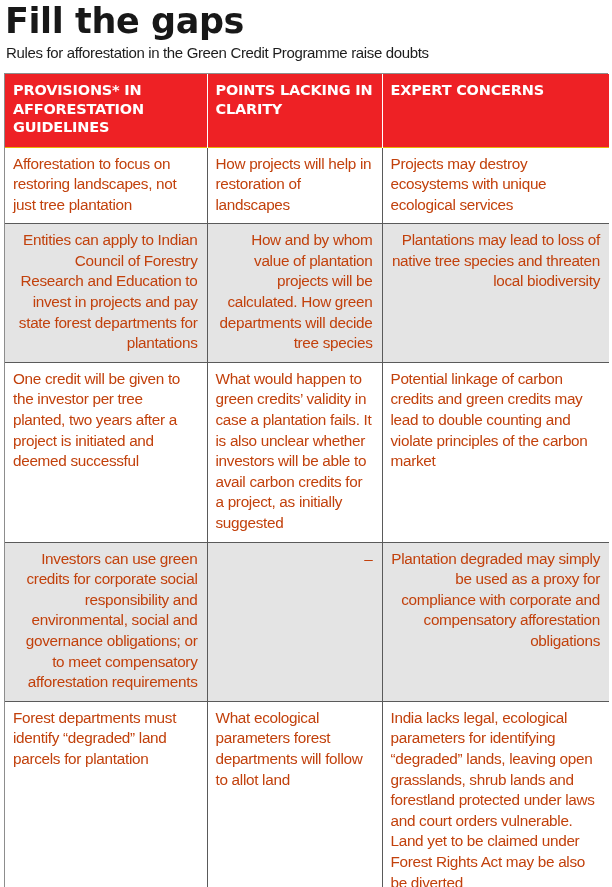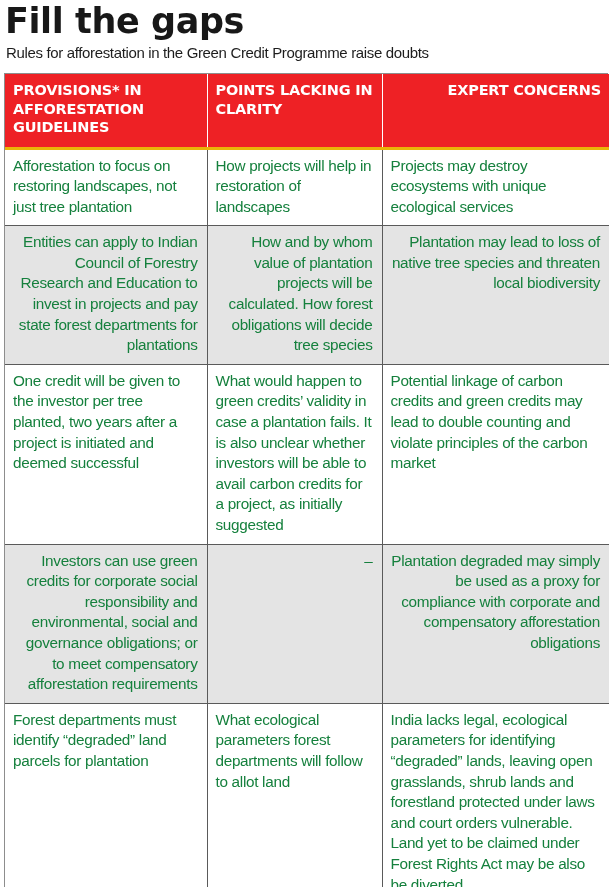--- a/index.html
+++ b/index.html
@@ -74,31 +74,31 @@
     font-family: "DejaVu Sans", sans-serif;
     font-weight: bold;
     font-size: 14.5px;
     line-height: 18.5px;
     letter-spacing: -0.2px;
     padding: 7px 8px 10px 8px;
     border-right: 1.5px solid #ffffff;
     box-sizing: border-box;
     text-transform: uppercase;
   }
-  thead th:last-child { border-right: none; text-align: right; }
-  thead tr { border-bottom: 3px solid #eab308; margin-left: 19px; }
+  thead th:last-child { border-right: none; }
+  thead tr { border-bottom: 1px solid #eab308; margin-left: 19px; }
 
   tbody td {
     vertical-align: top;
     text-align: left;
     font-family: "Liberation Sans", sans-serif;
     font-size: 15.3px;
     line-height: 20.6px;
     letter-spacing: -0.3px;
-    color: #15803d;
+    color: #c2410c;
     padding: 6px 9px 8px 8px;
     border-right: 1px solid #5a5a5a;
     border-top: 1px solid #5a5a5a;
     box-sizing: border-box;
   }
   tbody td:last-child { border-right: none; }
   tbody tr:first-child td { border-top: none; }
 
   tbody tr.shade td { background: #e4e4e4; text-align: right; }
   tbody tr.plain td { background: #ffffff; }
@@ -130,22 +130,22 @@
       <tbody>
 
         <tr class="plain">
           <td>Afforestation to focus on restoring landscapes, not just tree plantation</td>
           <td>How projects will help in restoration of landscapes</td>
           <td>Projects may destroy ecosystems with unique ecological services</td>
         </tr>
 
         <tr class="shade">
           <td>Entities can apply to Indian Council of Forestry Research and Education to invest in projects and pay state forest departments for plantations</td>
-          <td>How and by whom value of plantation projects will be calculated. How forest obligations will decide tree species</td>
-          <td>Plantation may lead to loss of native tree species and threaten local biodiversity</td>
+          <td>How and by whom value of plantation projects will be calculated. How green departments will decide tree species</td>
+          <td>Plantations may lead to loss of native tree species and threaten local biodiversity</td>
         </tr>
 
         <tr class="plain">
           <td>One credit will be given to the investor per tree planted, two years after a project is initiated and deemed successful</td>
           <td>What would happen to green credits’ validity in case a plantation fails. It is also unclear whether investors will be able to avail carbon credits for a project, as initially suggested</td>
           <td>Potential linkage of carbon credits and green credits may lead to double counting and violate principles of the carbon market</td>
         </tr>
 
         <tr class="shade">
           <td>Investors can use green credits for corporate social responsibility and environmental, social and governance obligations; or to meet compensatory afforestation requirements</td>

